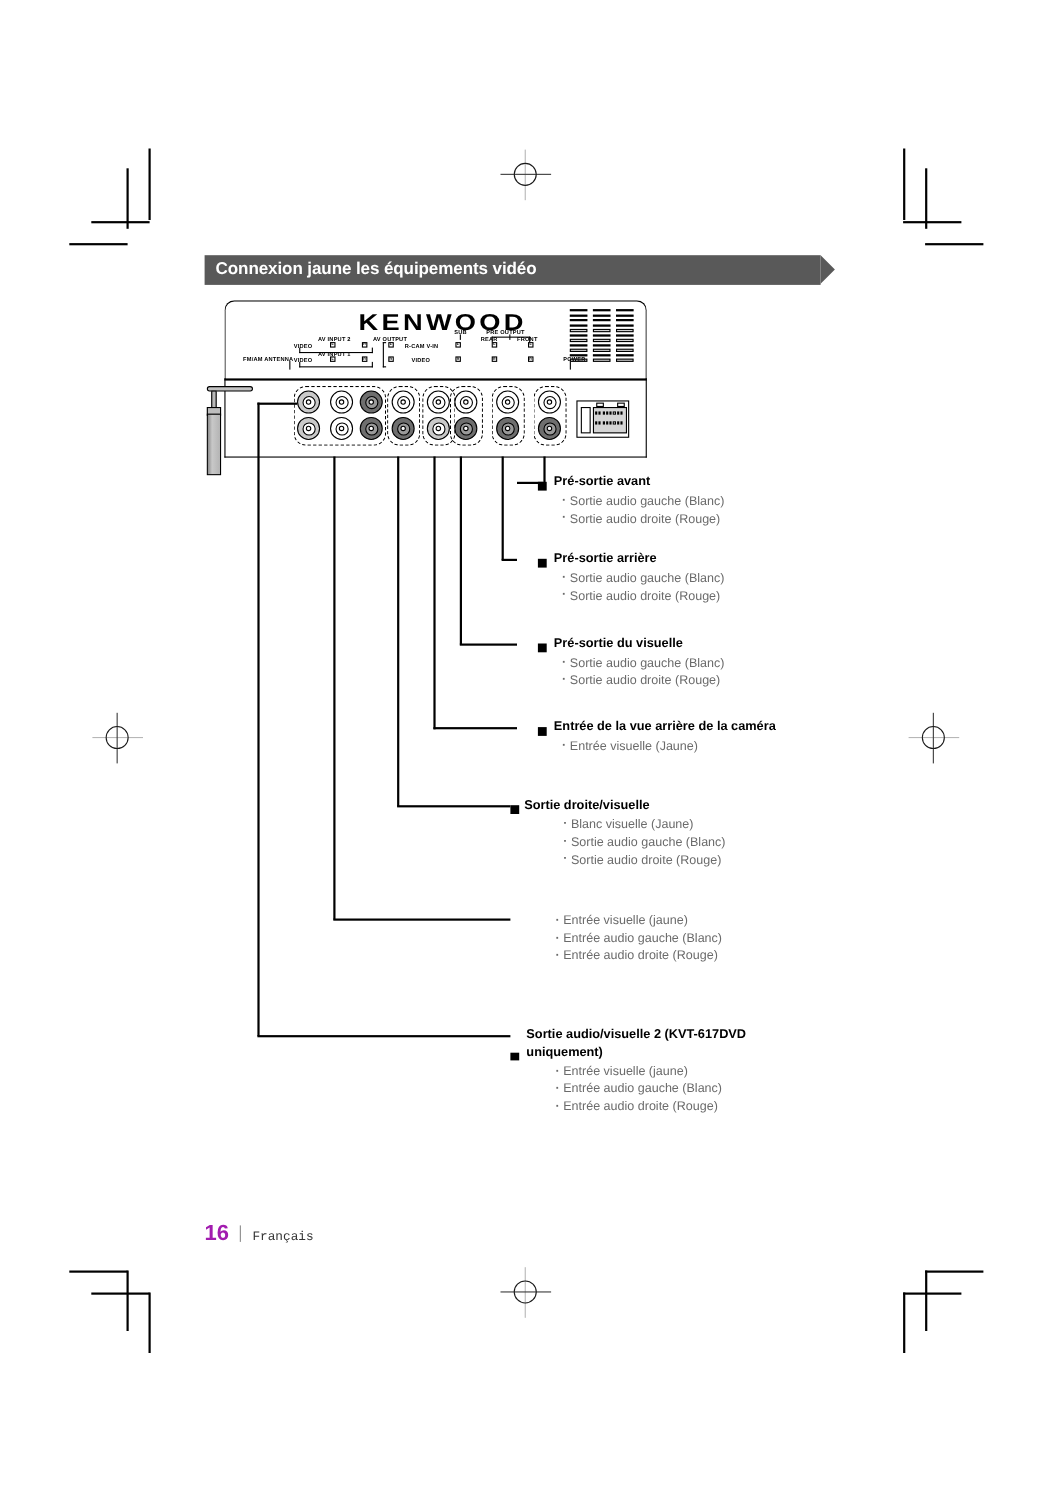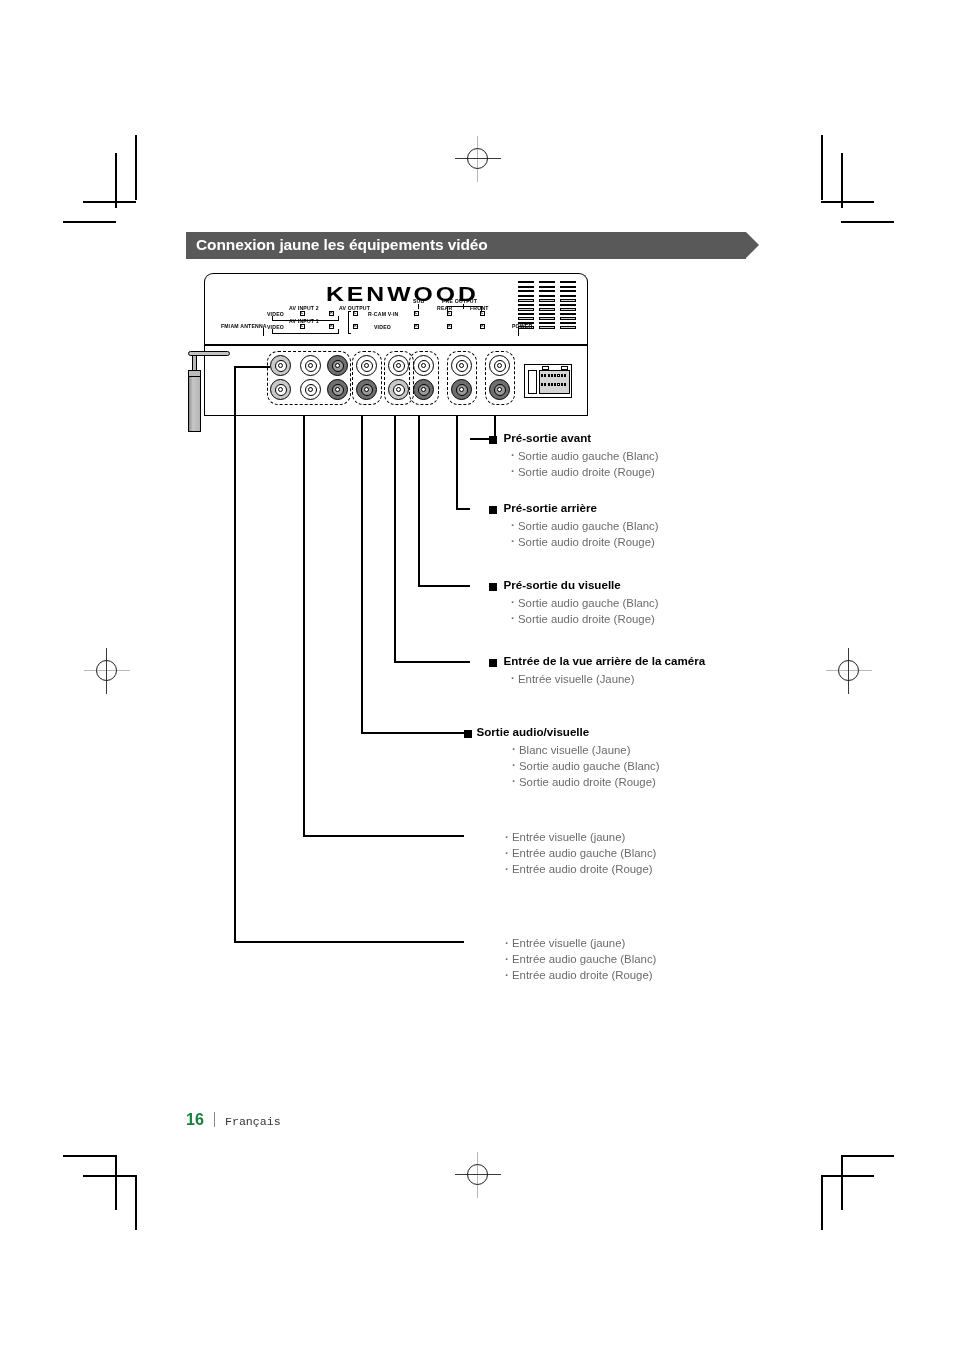--- a/index.html
+++ b/index.html
@@ -92,34 +92,34 @@
   .ant-arm{position:absolute;background:#c2c2c2;border:1.4px solid #000;box-sizing:border-box;
       border-radius:3px;}
 
   
   .ld{position:absolute;background:#000;}
   .ldv{width:1.7px;}
   .ldh{height:1.7px;}
 
   
   .co{position:absolute;}
-  .co .hd{display:flex;align-items:center;gap:7px;}
+  .co .hd{display:flex;align-items:flex-end;gap:7px;}
   .co .bul{width:7.5px;height:7.5px;background:#000;margin-top:4px;flex:none;}
   .co .htxt{font-size:11.6px;font-weight:bold;line-height:15.5px;color:#000;}
   .co ul{margin:2px 0 0 0;padding:0;list-style:none;}
   .co li{font-size:11.4px;line-height:16.2px;color:#6b6b6b;
       padding-left:7px;position:relative;white-space:nowrap;}
   .co li:before{content:"\00B7";position:absolute;left:0;top:-0.5px;color:#6b6b6b;
       font-weight:bold;}
   .co.ind ul{margin-left:22px;}
   .co.noind ul{margin-left:16px;}
 
   
   #ft{position:absolute;left:186px;top:1110px;display:flex;align-items:baseline;gap:0;}
-  #ft .pg{font-size:16px;font-weight:bold;color:#15803d;}
+  #ft .pg{font-size:20px;font-weight:bold;color:#a21caf;}
   #ft .bar{width:1.2px;height:15px;background:#8a8a8a;margin:0 10px;
       position:relative;top:2px;}
   #ft .lang{font-size:11.6px;color:#333;font-family:Liberation Mono, monospace;}
 </style>
 </head>
 <body>
 
 <div class="crop" style="left:88px;top:135px;">
   <div class="v" style="left:47px;top:0;height:65px;"></div>
   <div class="v" style="left:27px;top:18px;height:55px;"></div>
@@ -444,38 +444,45 @@
     <div class="htxt">Entrée de la vue arrière de la caméra</div>
     </div>
   <ul>
     <li>Entrée visuelle (Jaune)</li>
   </ul>
 </div>
 
 <div class="co noind" style="left:464px;top:724px;">
   <div class="hd" style="gap:5px;">
       <div class="bul"></div>
-    <div class="htxt">Sortie audio/visuelle</div>
+    <div class="htxt">Sortie droite/visuelle</div>
     </div>
   <ul style="margin-left:48px;">
     <li>Blanc visuelle (Jaune)</li>
     <li>Sortie audio gauche (Blanc)</li>
     <li>Sortie audio droite (Rouge)</li>
   </ul>
 </div>
 
 <div class="co" style="left:464px;top:827px;">
   <ul style="margin-left:41px;">
     <li>Entrée visuelle (jaune)</li>
     <li>Entrée audio gauche (Blanc)</li>
     <li>Entrée audio droite (Rouge)</li>
   </ul>
 </div>
 
 <div class="co" style="left:464px;top:933px;">
+  <div class="hd">
+      <div class="bul"></div>
+    <div>
+      <div class="htxt">Sortie audio/visuelle 2 (KVT-617DVD</div>
+      <div class="htxt">uniquement)</div>
+    </div>
+  </div>
   <ul style="margin-left:41px;">
     <li>Entrée visuelle (jaune)</li>
     <li>Entrée audio gauche (Blanc)</li>
     <li>Entrée audio droite (Rouge)</li>
   </ul>
 </div>
 
 <div id="ft">
   <div class="pg">16</div>
   <div class="bar"></div>

